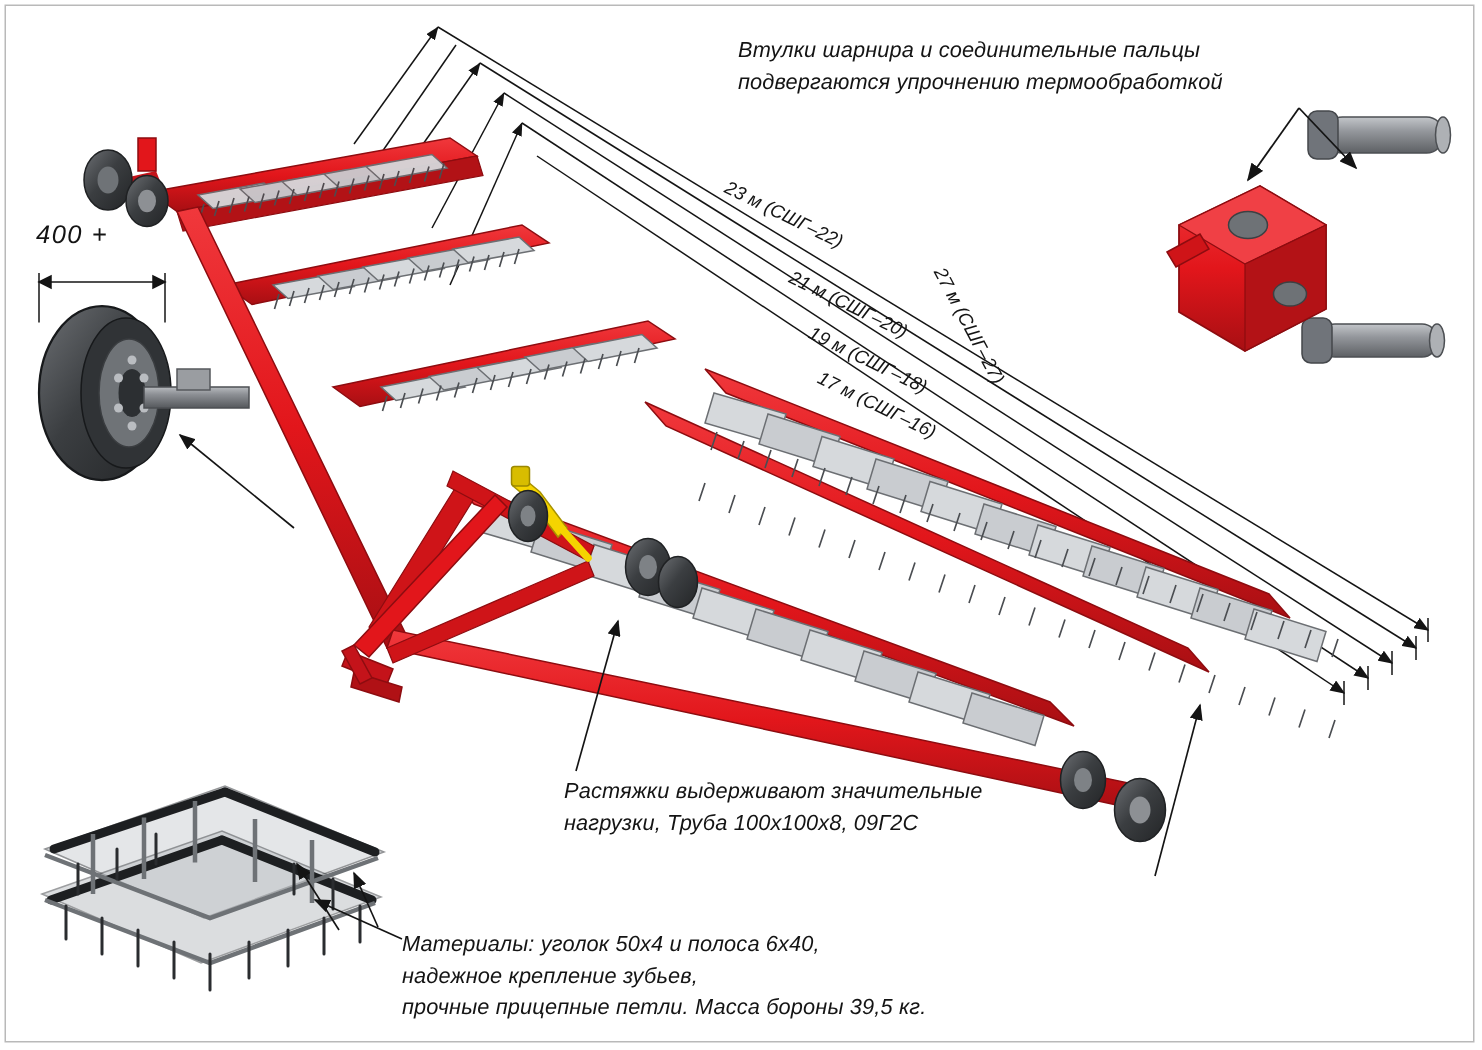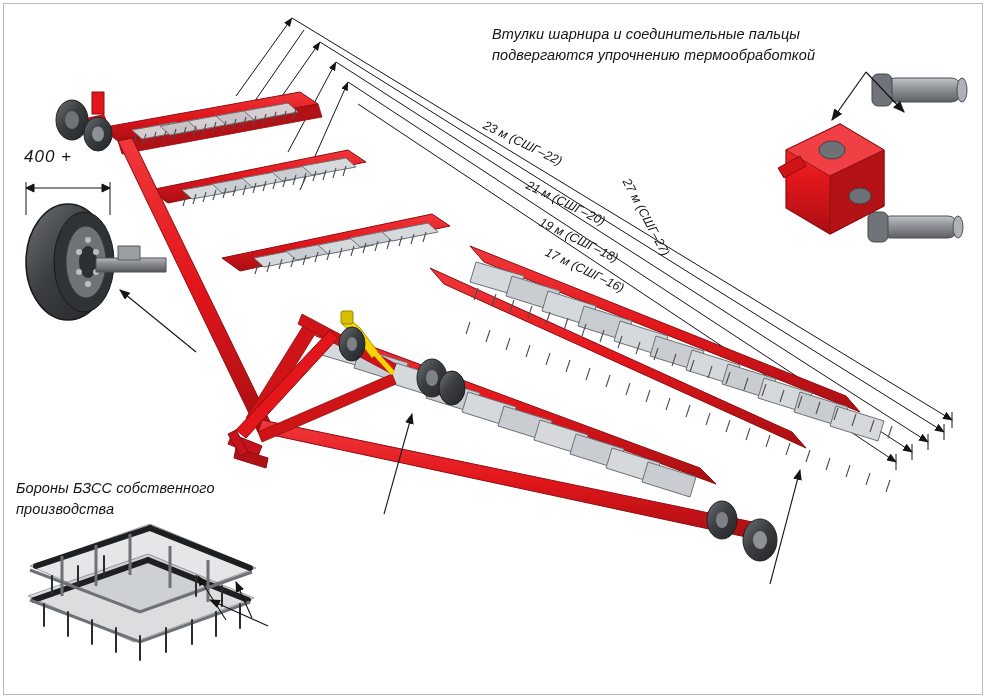--- a/index.html
+++ b/index.html
@@ -365,19 +365,22 @@
   <div class="dimlabel" style="left:487px; top:118px; transform: rotate(26deg);">23 м (СШГ–22)</div>
   <div class="dimlabel" style="left:632px; top:176px; transform: rotate(62deg);">27 м (СШГ–27)</div>
   <div class="dimlabel" style="left:530px; top:178px; transform: rotate(26deg);">21 м (СШГ–20)</div>
   <div class="dimlabel" style="left:543px; top:215px; transform: rotate(26deg);">19 м (СШГ–18)</div>
   <div class="dimlabel" style="left:549px; top:245px; transform: rotate(26deg);">17 м (СШГ–16)</div>
 
   <div class="caption" style="left:492px; top:24px; width:420px;">Втулки шарнира и соединительные пальцы
 подвергаются упрочнению термообработкой</div>
 
 
-  <div class="caption" style="left:16px; top:478px; width:250px;">Бороны БЗСС собственного
-производства</div>
-
-
+
+  <div class="caption" style="left:376px; top:518px; width:340px;">Растяжки выдерживают значительные
+нагрузки, Труба 100х100х8, 09Г2С</div>
+
+  <div class="caption" style="left:268px; top:620px; width:430px;">Материалы: уголок 50х4 и полоса 6х40,
+надежное крепление зубьев,
+прочные прицепные петли. Масса бороны 39,5 кг.</div>
 
 
 </div>
 
 </body></html>

